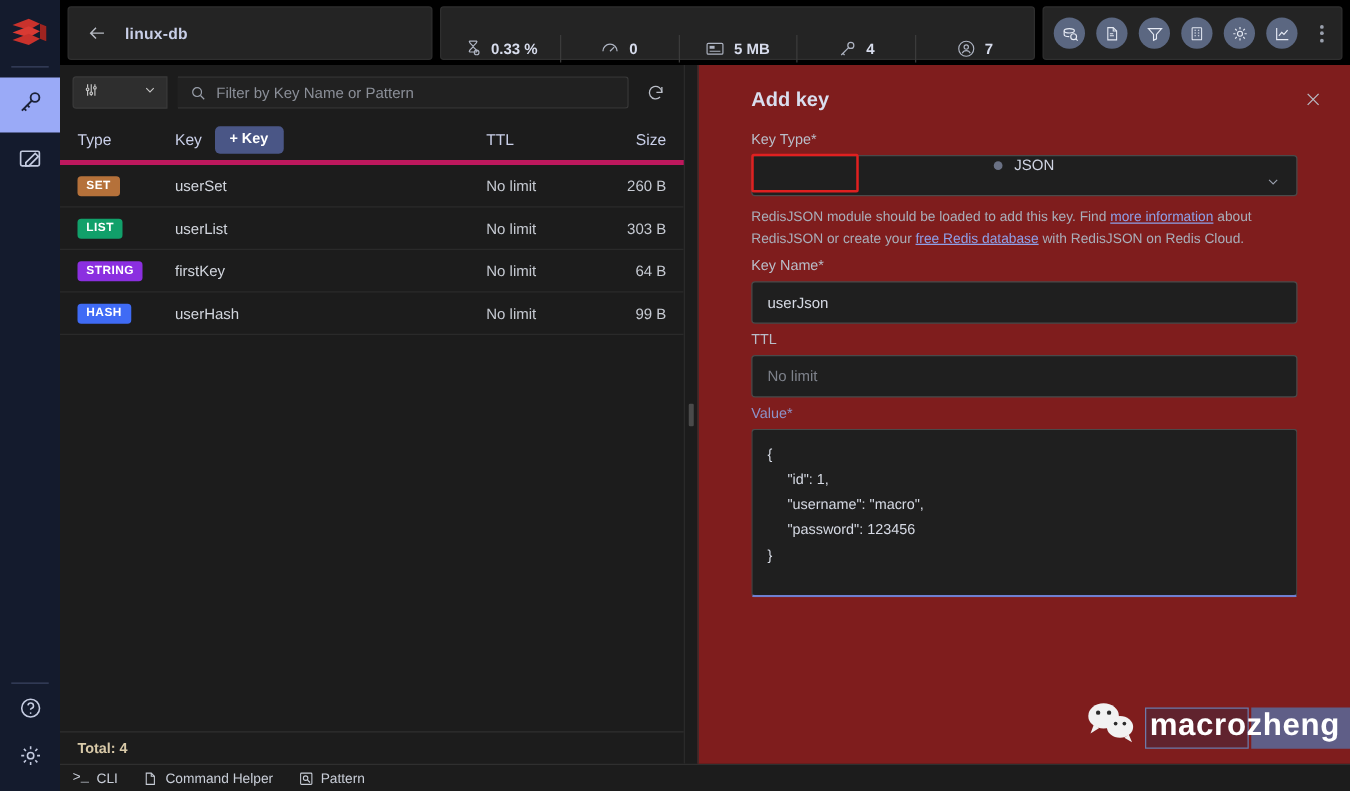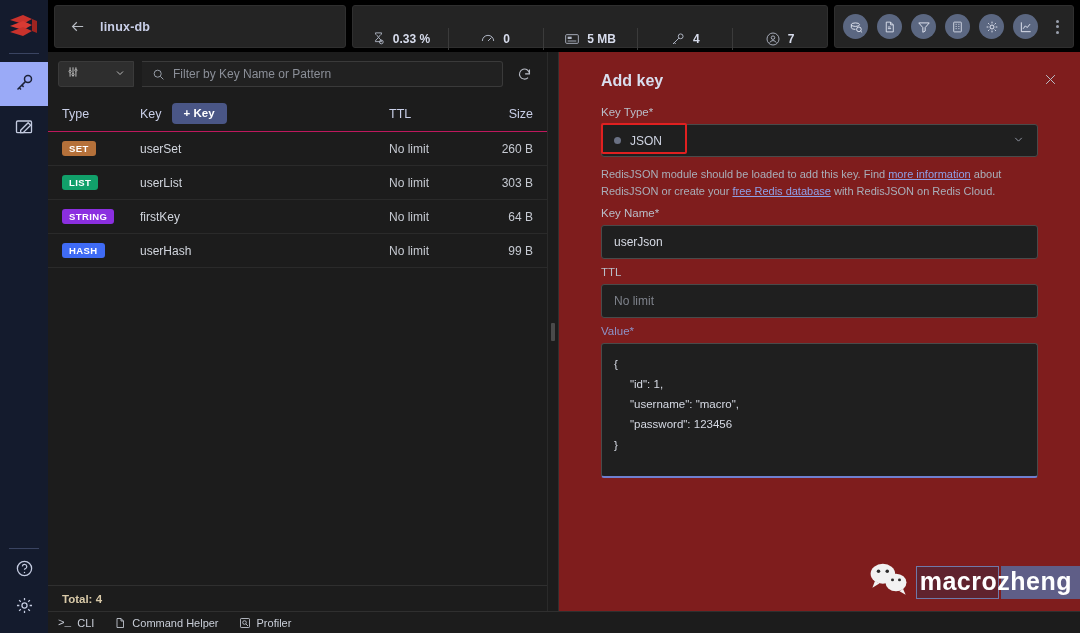--- a/index.html
+++ b/index.html
@@ -76,21 +76,21 @@
     display: flex; align-items: center; justify-content: space-between; padding: 0 7px; color: #c6c6c6;
   }
   .filter-input {
     flex: 1 1 auto; height: 26px; background: #212121; border: 1px solid #3a3a3a; border-left: none;
     border-radius: 0 3px 3px 0; display: flex; align-items: center; gap: 8px; padding: 0 10px;
   }
   .filter-input .ph { color: #8b8f98; font-size: 12px; }
   .refresh-btn { width: 26px; height: 26px; display:flex; align-items:center; justify-content:center; color:#b9bdc6; }
 
   .thead {
-    height: 36px; display: flex; align-items: center; border-bottom: 1px solid #be185d;
+    height: 36px; display: flex; align-items: center; border-bottom: 4px solid #be185d;
     padding: 0 14px; color: #c9cfe8; font-size: 12.5px; position: relative;
   }
   .th-type { width: 78px; }
   .th-key  { flex: 1 1 auto; display: flex; align-items: center; gap: 10px; }
   .th-ttl  { width: 86px; }
   .th-size { width: 58px; text-align: right; }
   .add-key-btn {
     background: #4a5686; color: #ffffff; font-size: 11.5px; font-weight: bold;
     border-radius: 4px; padding: 5px 12px; line-height: 1;
   }
@@ -119,21 +119,21 @@
            display: flex; flex-direction: column; min-width: 0; position: relative; }
   .panel-head { padding: 20px 22px 0 42px; display: flex; align-items: flex-start; }
   .panel-title { color: #d9deee; font-size: 16px; font-weight: bold; flex: 1 1 auto; }
   .panel-close { color: #b9bdc6; font-size: 17px; line-height: 1; }
   .panel-body { padding: 16px 42px 0 42px; overflow: hidden; }
 
   .field-label { color: #b9bec9; font-size: 11.5px; margin-bottom: 6px; }
   .field-label.req { color: #8d93c8; }
   .select-box {
     height: 33px; background: #1f1f1f; border: 1px solid #4a4a4a; border-radius: 3px;
-    display: flex; align-items: center; padding: 0 12px; position: relative;
+    display: flex; align-items: center; padding: 0 12px; position: relative; flex-direction: column;
   }
   .select-val { display: flex; align-items: center; gap: 9px; color: #cfd4e2; font-size: 12px; }
   .dot { width: 7px; height: 7px; border-radius: 50%; background: #6a7184; display:block; }
   .select-caret { margin-left: auto; color: #9aa0ad; }
   .redbox {
     position: absolute; left: -1px; top: -2px; width: 86px; height: 31px;
     border: 2px solid #e02020; border-radius: 2px; pointer-events: none;
   }
 
   .helper { margin-top: 9px; color: #a9aeb9; font-size: 11px; line-height: 1.55; }
@@ -495,21 +495,21 @@
         <span>Command Helper</span>
       </div>
       <div class="bb-item">
         <span style="display:flex;color:#c9ced8">
           <svg width="12" height="12" viewBox="0 0 24 24" fill="none" stroke="currentColor" stroke-width="1.7">
             <rect x="3" y="3" width="18" height="18" rx="1.5"></rect>
               <circle cx="11" cy="11" r="3.6"></circle>
               <path d="M14 14l4 4"></path>
           </svg>
         </span>
-        <span>Profiler</span>
+        <span>Pattern</span>
       </div>
     </div>
   </div>
 
   <div class="watermark">
     <span>
       <svg width="42" height="36" viewBox="0 0 48 40">
         <ellipse cx="17" cy="14" rx="14" ry="11.5" fill="#f2f2f2"></ellipse>
         <path d="M8 22 L5 30 L13 25 Z" fill="#f2f2f2"></path>
         <circle cx="12" cy="11" r="2" fill="#2b2b2b"></circle>

